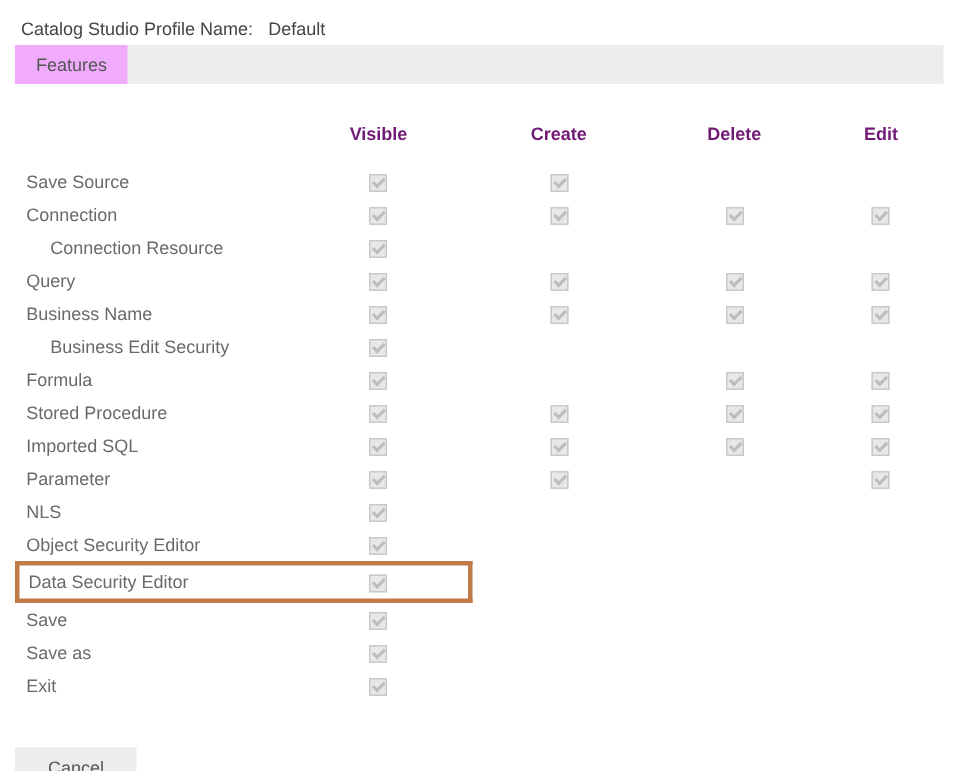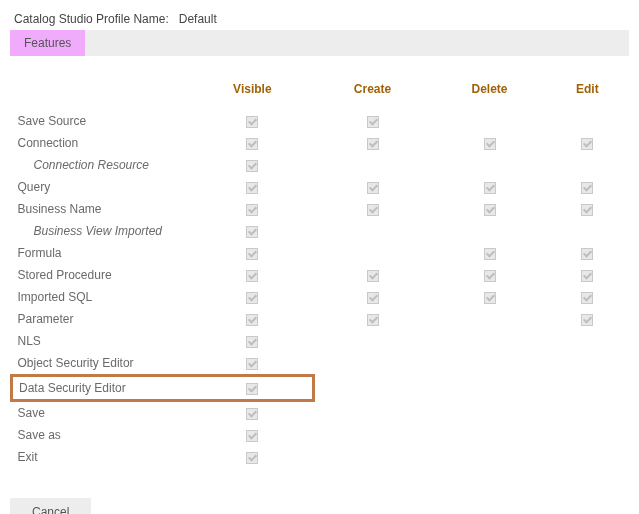--- a/index.html
+++ b/index.html
@@ -35,21 +35,21 @@
     display: flex;
     align-items: center;
     cursor: pointer;
   }
   .grid {
     width: 100%;
     border-collapse: collapse;
   }
   .grid th {
     font-weight: 600;
-    color: #a16207;
+    color: #701a75;
     font-size: 12px;
     text-align: center;
     padding: 6px 4px 14px 4px;
   }
   .grid th.feature-col {
     text-align: left;
     width: 180px;
     padding-left: 6px;
   }
   .grid td {
@@ -60,21 +60,20 @@
     color: #6a6a6a;
     font-size: 12px;
   }
   .grid td.label {
     text-align: left;
     padding-left: 6px;
     color: #6a6a6a;
   }
   .grid td.label.indent {
     padding-left: 22px;
-    font-style: italic;
   }
   
   .cb {
     width: 12px;
     height: 12px;
     border: 1px solid #c9c9c9;
     background: #e8e8e8;
     display: inline-block;
     position: relative;
     vertical-align: middle;
@@ -160,21 +159,21 @@
           <td><span class="cb"></span></td>
         </tr>
         <tr>
           <td class="label">Business Name</td>
           <td><span class="cb"></span></td>
           <td><span class="cb"></span></td>
           <td><span class="cb"></span></td>
           <td><span class="cb"></span></td>
         </tr>
         <tr>
-          <td class="label indent">Business View Imported</td>
+          <td class="label indent">Business Edit Security</td>
           <td><span class="cb"></span></td>
           <td></td>
           <td></td>
           <td></td>
         </tr>
         <tr>
           <td class="label">Formula</td>
           <td><span class="cb"></span></td>
           <td></td>
           <td><span class="cb"></span></td>

